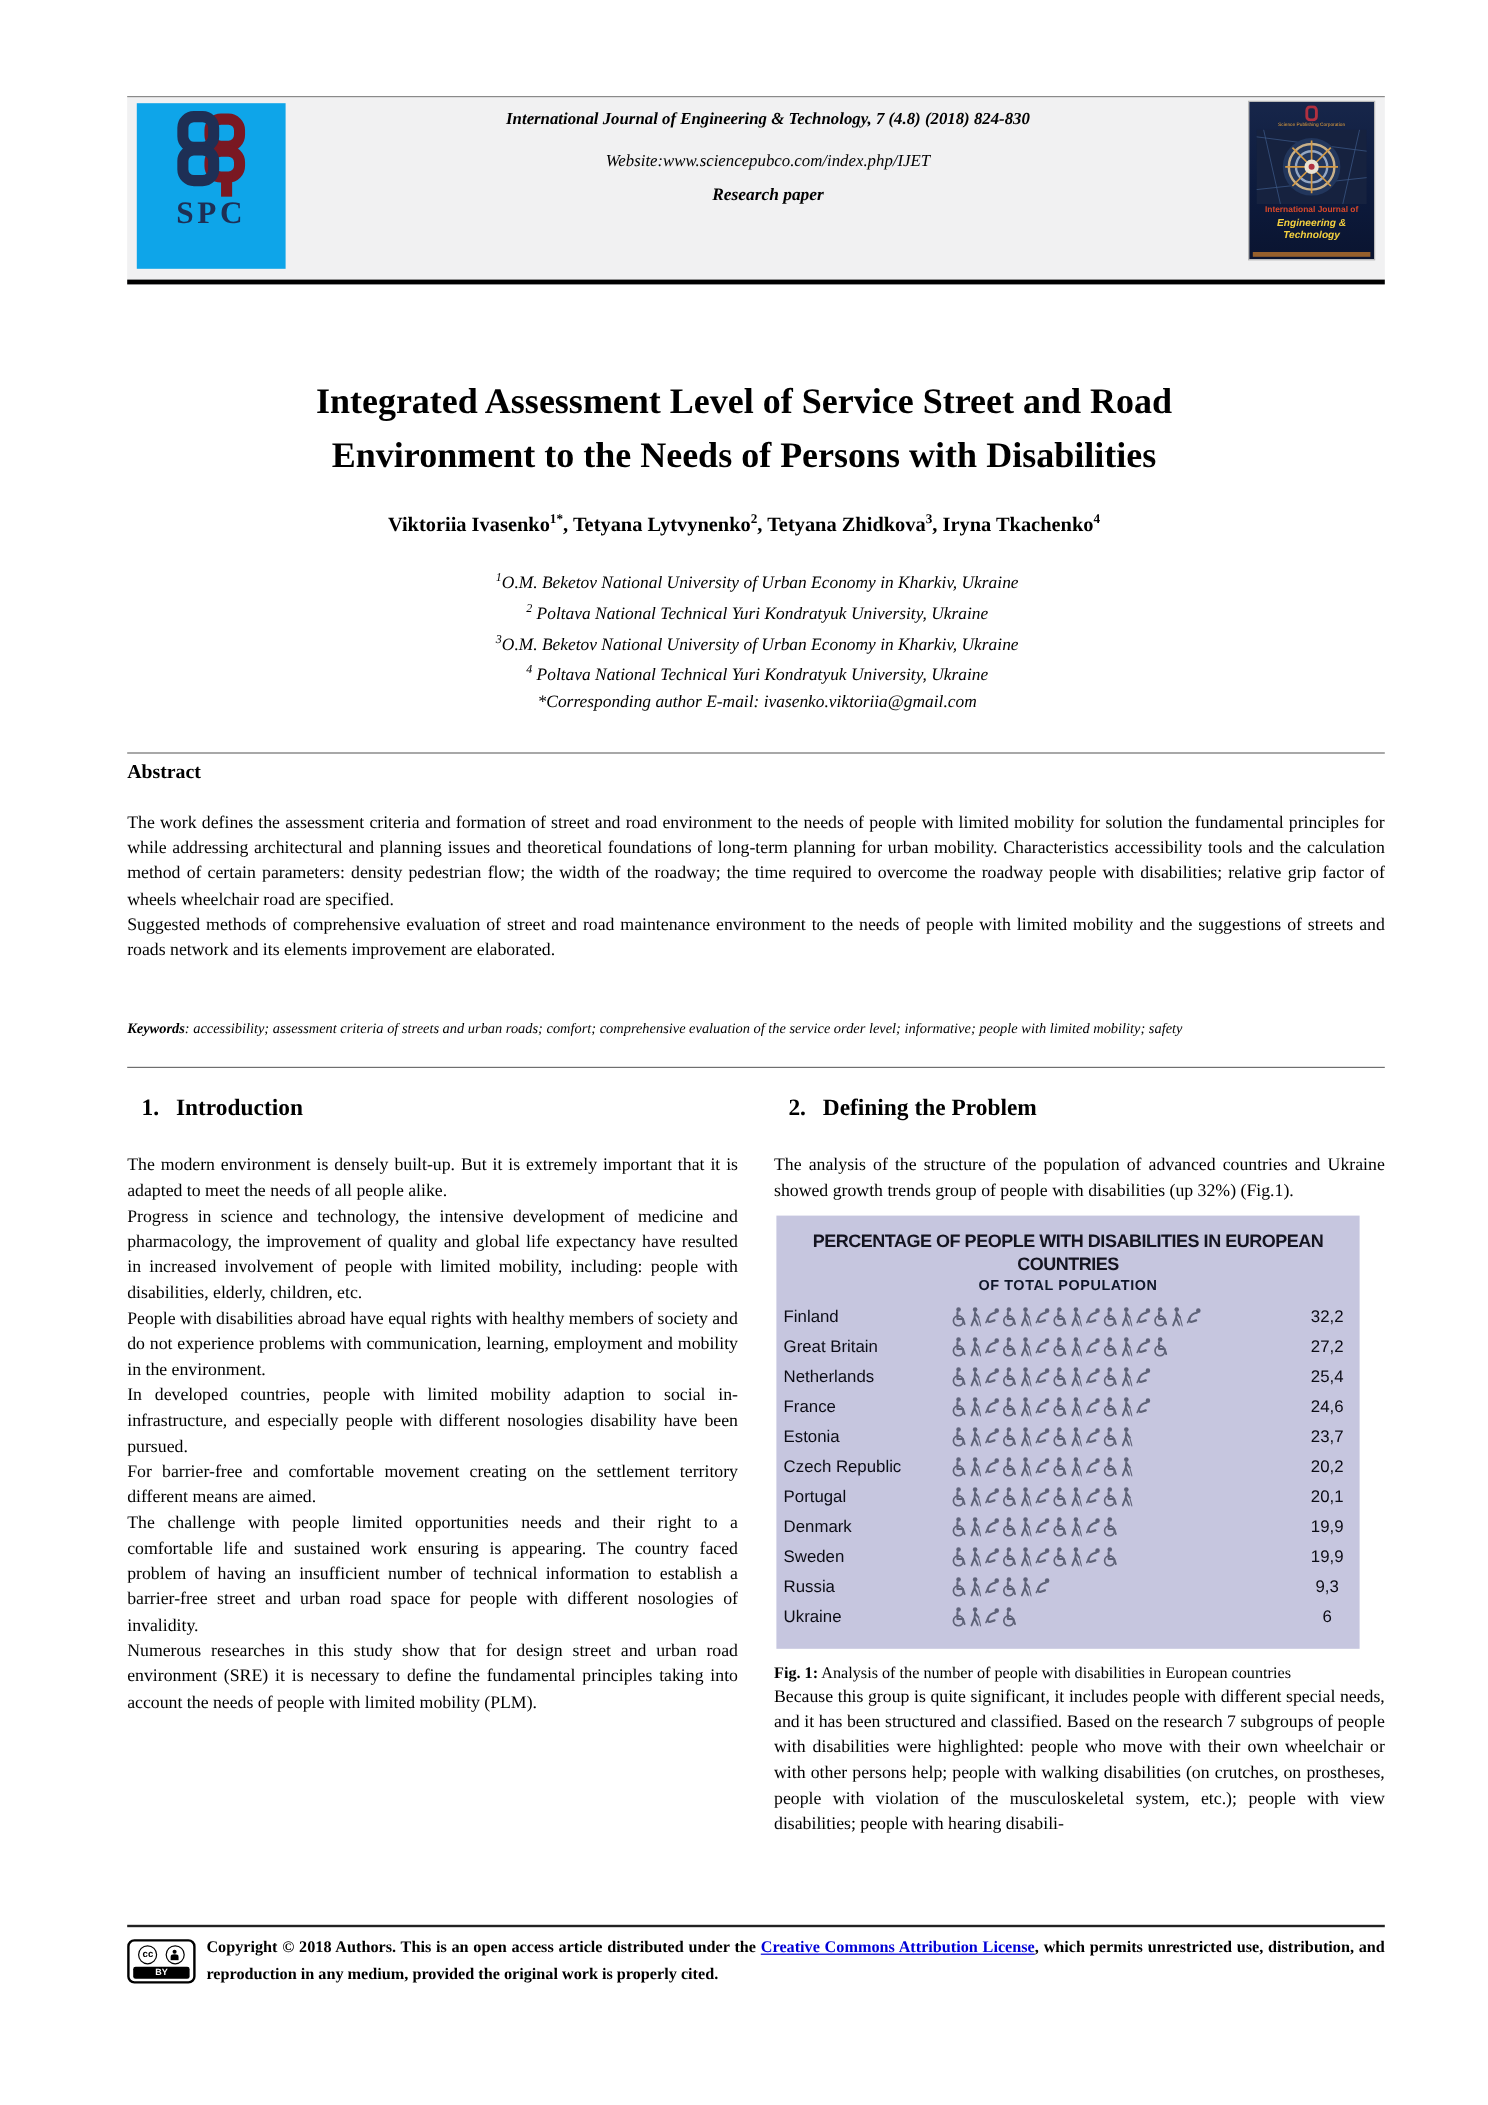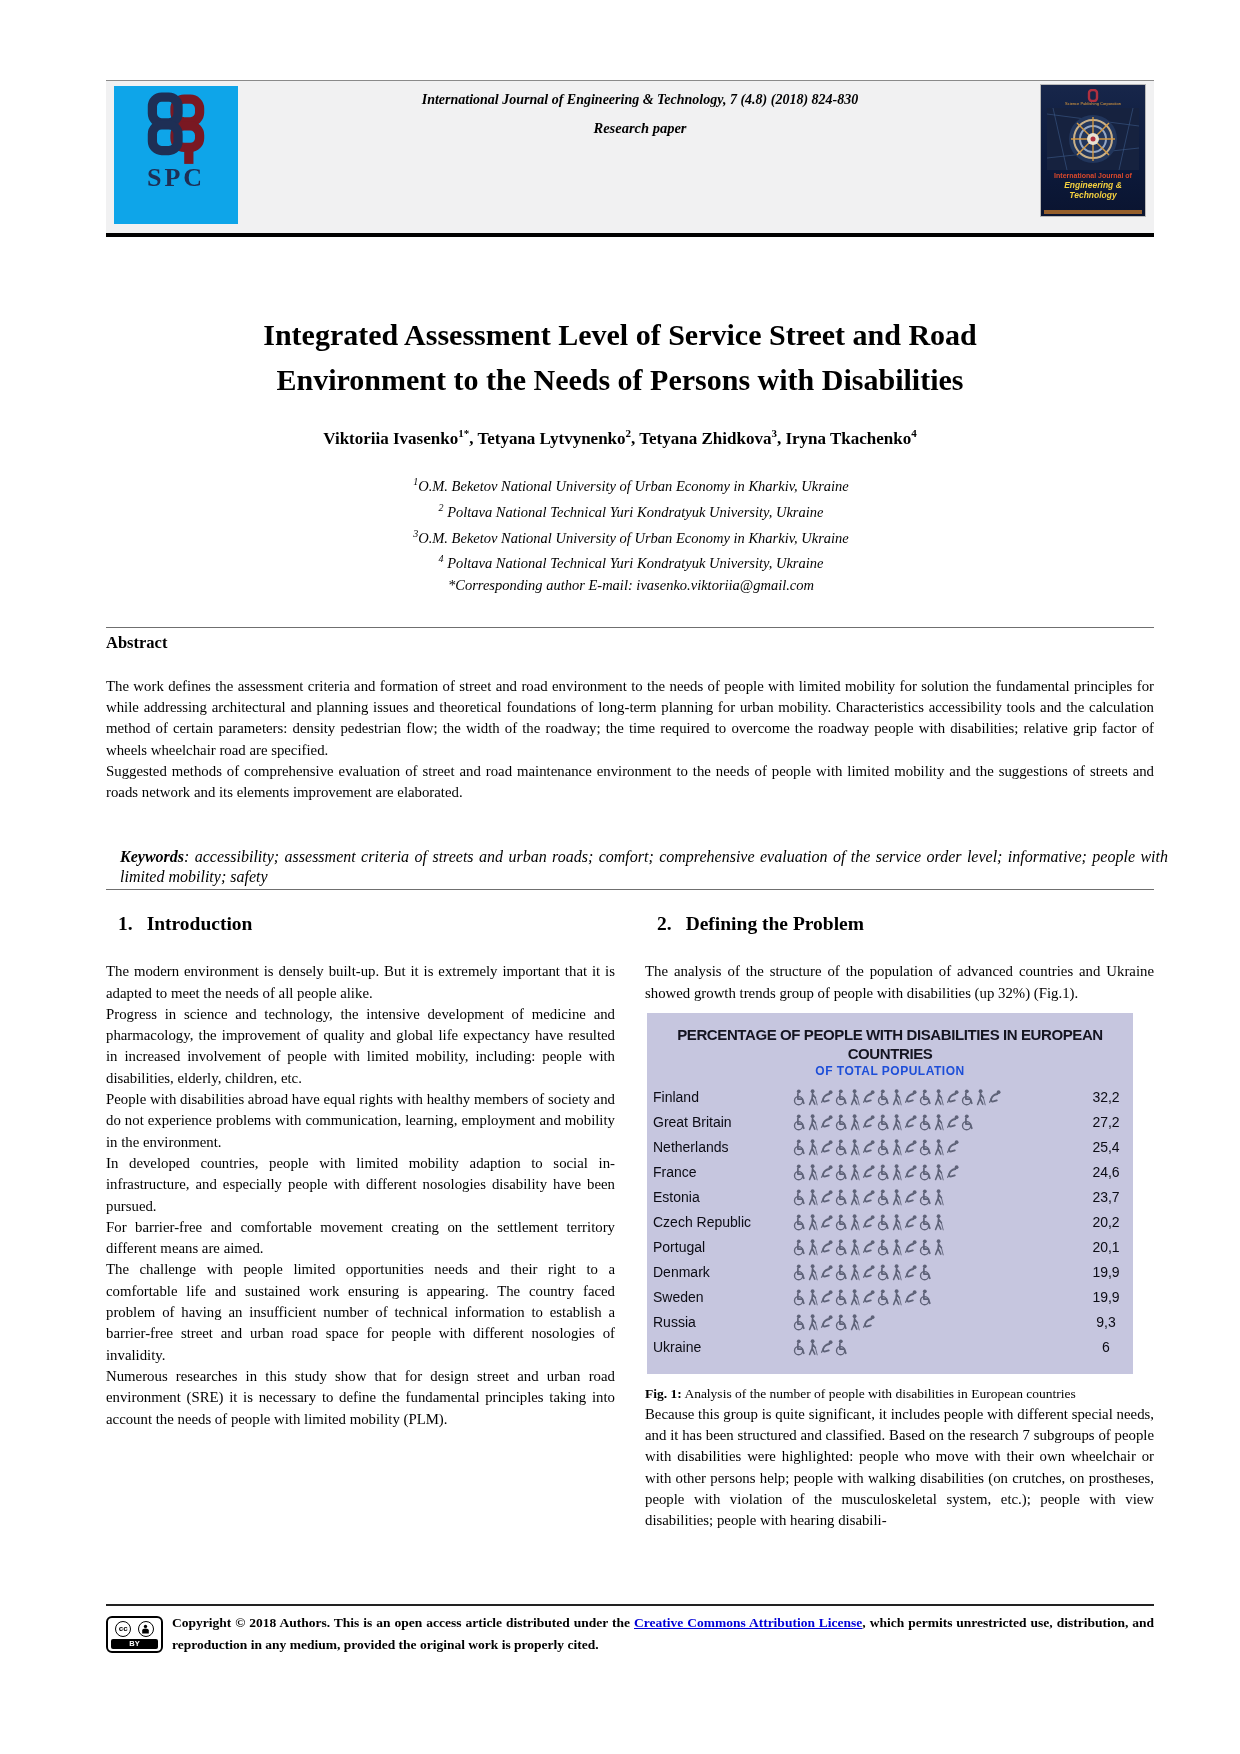--- a/index.html
+++ b/index.html
@@ -59,37 +59,37 @@
   .affiliations sup { font-size:10px; font-style:italic; }
   
   .rule { position:absolute; left:106px; width:1048px; height:1px; background:#6f6f6f; }
   .abstract-head { position:absolute; left:106px; top:633px; font-size:16.5px; font-weight:bold; }
   .abstract-body {
     position:absolute; left:106px; top:676px; width:1048px;
     font-size:14.8px; line-height:21.2px; text-align:justify;
   }
   .abstract-body p { margin:0; }
   .keywords {
-    position:absolute; left:120px; top:847px; width:1048px;
-    font-size:16px; font-style:italic; line-height:20px; text-align:justify;
+    position:absolute; left:106px; top:847px; width:1048px;
+    font-size:12px; font-style:italic; line-height:20px; text-align:justify;
   }
   .keywords .kw-label { font-weight:bold; }
   
   .columns { position:absolute; left:106px; top:903px; width:1048px; display:flex; gap:30px; }
   .col { width:509px; font-size:14.8px; line-height:21.3px; text-align:justify; }
   .sec-head { margin:10px 0 27px 12px; font-size:19.5px; font-weight:bold; text-align:left; }
   .sec-head .sec-num { margin-right:14px; }
   .col p { margin:0; }
   
   .fig-box {
     margin:9px 0 0 2px; width:474px; background:#c6c6df;
     padding:12px 6px 14px 6px; font-family:"Liberation Sans",sans-serif;
   }
   .fig-title { text-align:center; font-weight:bold; font-size:15px; letter-spacing:-0.4px; color:#141420; line-height:19px; }
-  .fig-subtitle { text-align:center; font-weight:bold; font-size:12px; letter-spacing:0.5px; color:#1d4ed8; line-height:16px; margin-bottom:6px; }
+  .fig-subtitle { text-align:center; font-weight:bold; font-size:12px; letter-spacing:0.5px; color:#0f172a; line-height:16px; margin-bottom:6px; }
   .fig-row { display:flex; align-items:center; height:25px; }
   .fig-label { width:128px; padding-right:12px; font-size:14px; color:#0b0b14; flex:none; }
   .fig-icons { flex:1; display:flex; align-items:center; }
   .fig-icons svg { margin-right:1px; flex:none; }
   .fig-value { width:42px; text-align:center; font-size:14px; color:#0b0b14; flex:none; }
   .fig-caption { margin-top:10px; font-size:13.5px; line-height:20px; text-align:justify; }
   .fig-caption .cap-label { font-weight:bold; }
   .after-fig { margin-top:14px; }
   
   .footer-rule { position:absolute; left:106px; top:1604px; width:1048px; height:2px; background:#222; }
@@ -126,20 +126,21 @@
         <rect x="31" y="35" width="24" height="21" rx="9" fill="none" stroke="#7a1822" stroke-width="9"></rect>
         <rect x="40" y="54" width="9" height="18" fill="#7a1822"></rect>
         <rect x="9" y="7" width="25" height="25" rx="9" fill="none" stroke="#1e2f55" stroke-width="9"></rect>
         <rect x="9" y="34" width="25" height="25" rx="9" fill="none" stroke="#1e2f55" stroke-width="9"></rect>
       </svg>
       <div class="logo-text">SPC</div>
     </div>
 
     <div class="header-center">
       <div class="journal-ref">International Journal of Engineering &amp; Technology, 7 (4.8) (2018) 824-830</div>
+      <div class="journal-site">Website:www.sciencepubco.com/index.php/IJET</div>
       <div class="paper-type">Research paper</div>
     </div>
 
     <div class="cover">
       <div class="cover-spc">
         <svg width="14" height="13" viewBox="0 0 14 13">
           <rect x="3" y="1" width="8" height="11" rx="3" fill="none" stroke="#b03040" stroke-width="2.4"></rect>
         </svg>
       </div>
       <div class="cover-sub">Science Publishing Corporation</div>

